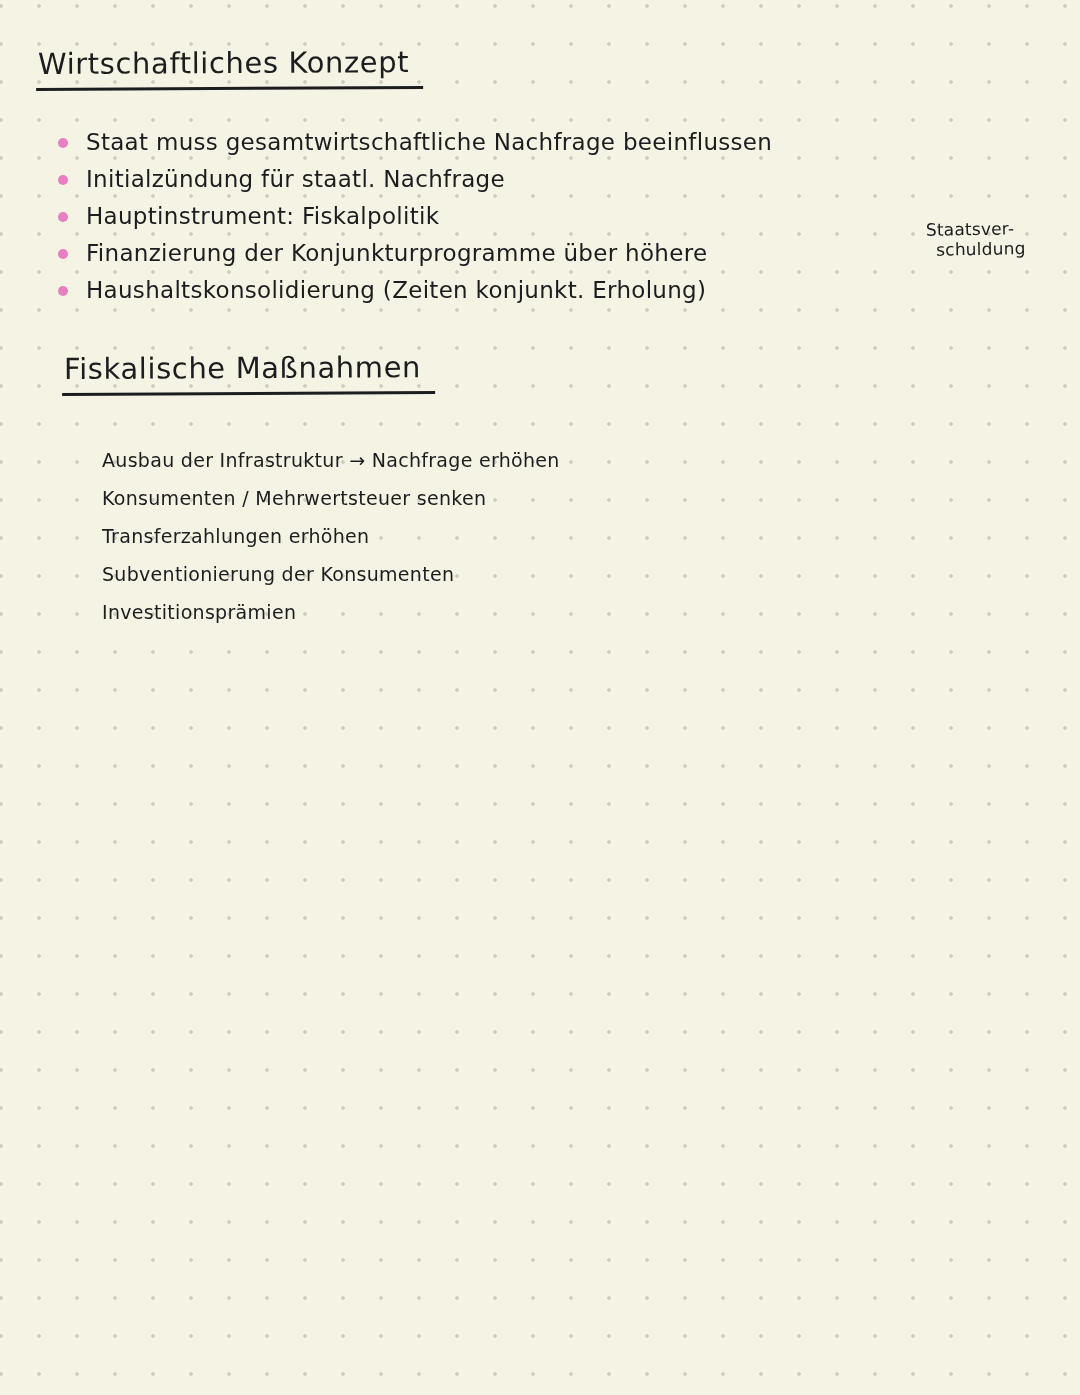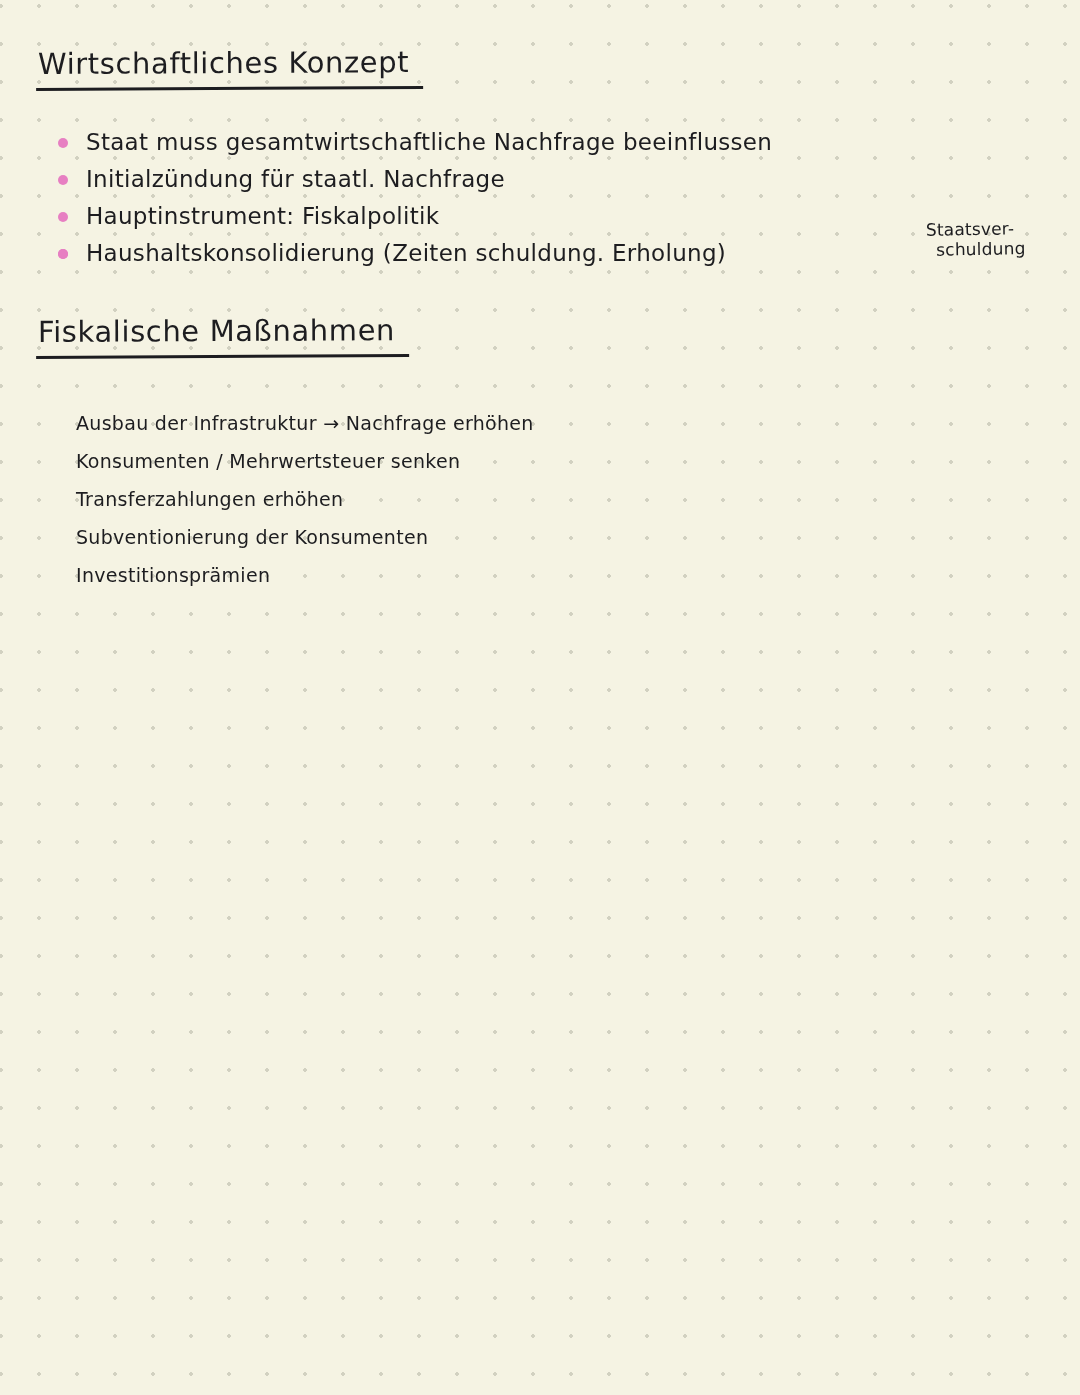--- a/index.html
+++ b/index.html
@@ -48,21 +48,21 @@
     position:absolute;
     left:868px; top:-16px;
     font-size:17px;
     line-height:20px;
     letter-spacing:0.2px;
     transform:rotate(-1deg);
   }
   .annotation span { display:block; }
   .annotation .l2 { padding-left:10px; }
 
-  .section-2 { margin-top:42px; }
+  .section-2 { margin-top:42px;margin-left:26px; }
 
   .plain-list { margin:46px 0 0 40px; }
   .plain-list li {
     font-size:19px;
     line-height:38px;
     letter-spacing:0.3px;
     white-space:nowrap;
   }
 </style>
 </head>
@@ -81,28 +81,29 @@
       <li>
         <span class="dot"></span>
         <span>Initialzündung für staatl. Nachfrage</span>
       </li>
       <li>
         <span class="dot"></span>
         <span>Hauptinstrument: Fiskalpolitik</span>
       </li>
       <li>
         <span class="dot"></span>
+        <span>Finanzierung der Konjunkturprogramme über höhere</span>
         <span class="annotation">
           <span class="l1">Staatsver-</span>
           <span class="l2">schuldung</span>
         </span>
       </li>
       <li>
         <span class="dot"></span>
-        <span>Haushaltskonsolidierung (Zeiten schuldung. Erholung)</span>
+        <span>Haushaltskonsolidierung (Zeiten konjunkt. Erholung)</span>
       </li>
     </ul>
   </section>
 
   <section class="section-2">
     <h2 class="section-title">Fiskalische Maßnahmen</h2>
 
     <ul class="plain-list">
       <li>Ausbau der Infrastruktur → Nachfrage erhöhen</li>
       <li>Konsumenten / Mehrwertsteuer senken</li>

